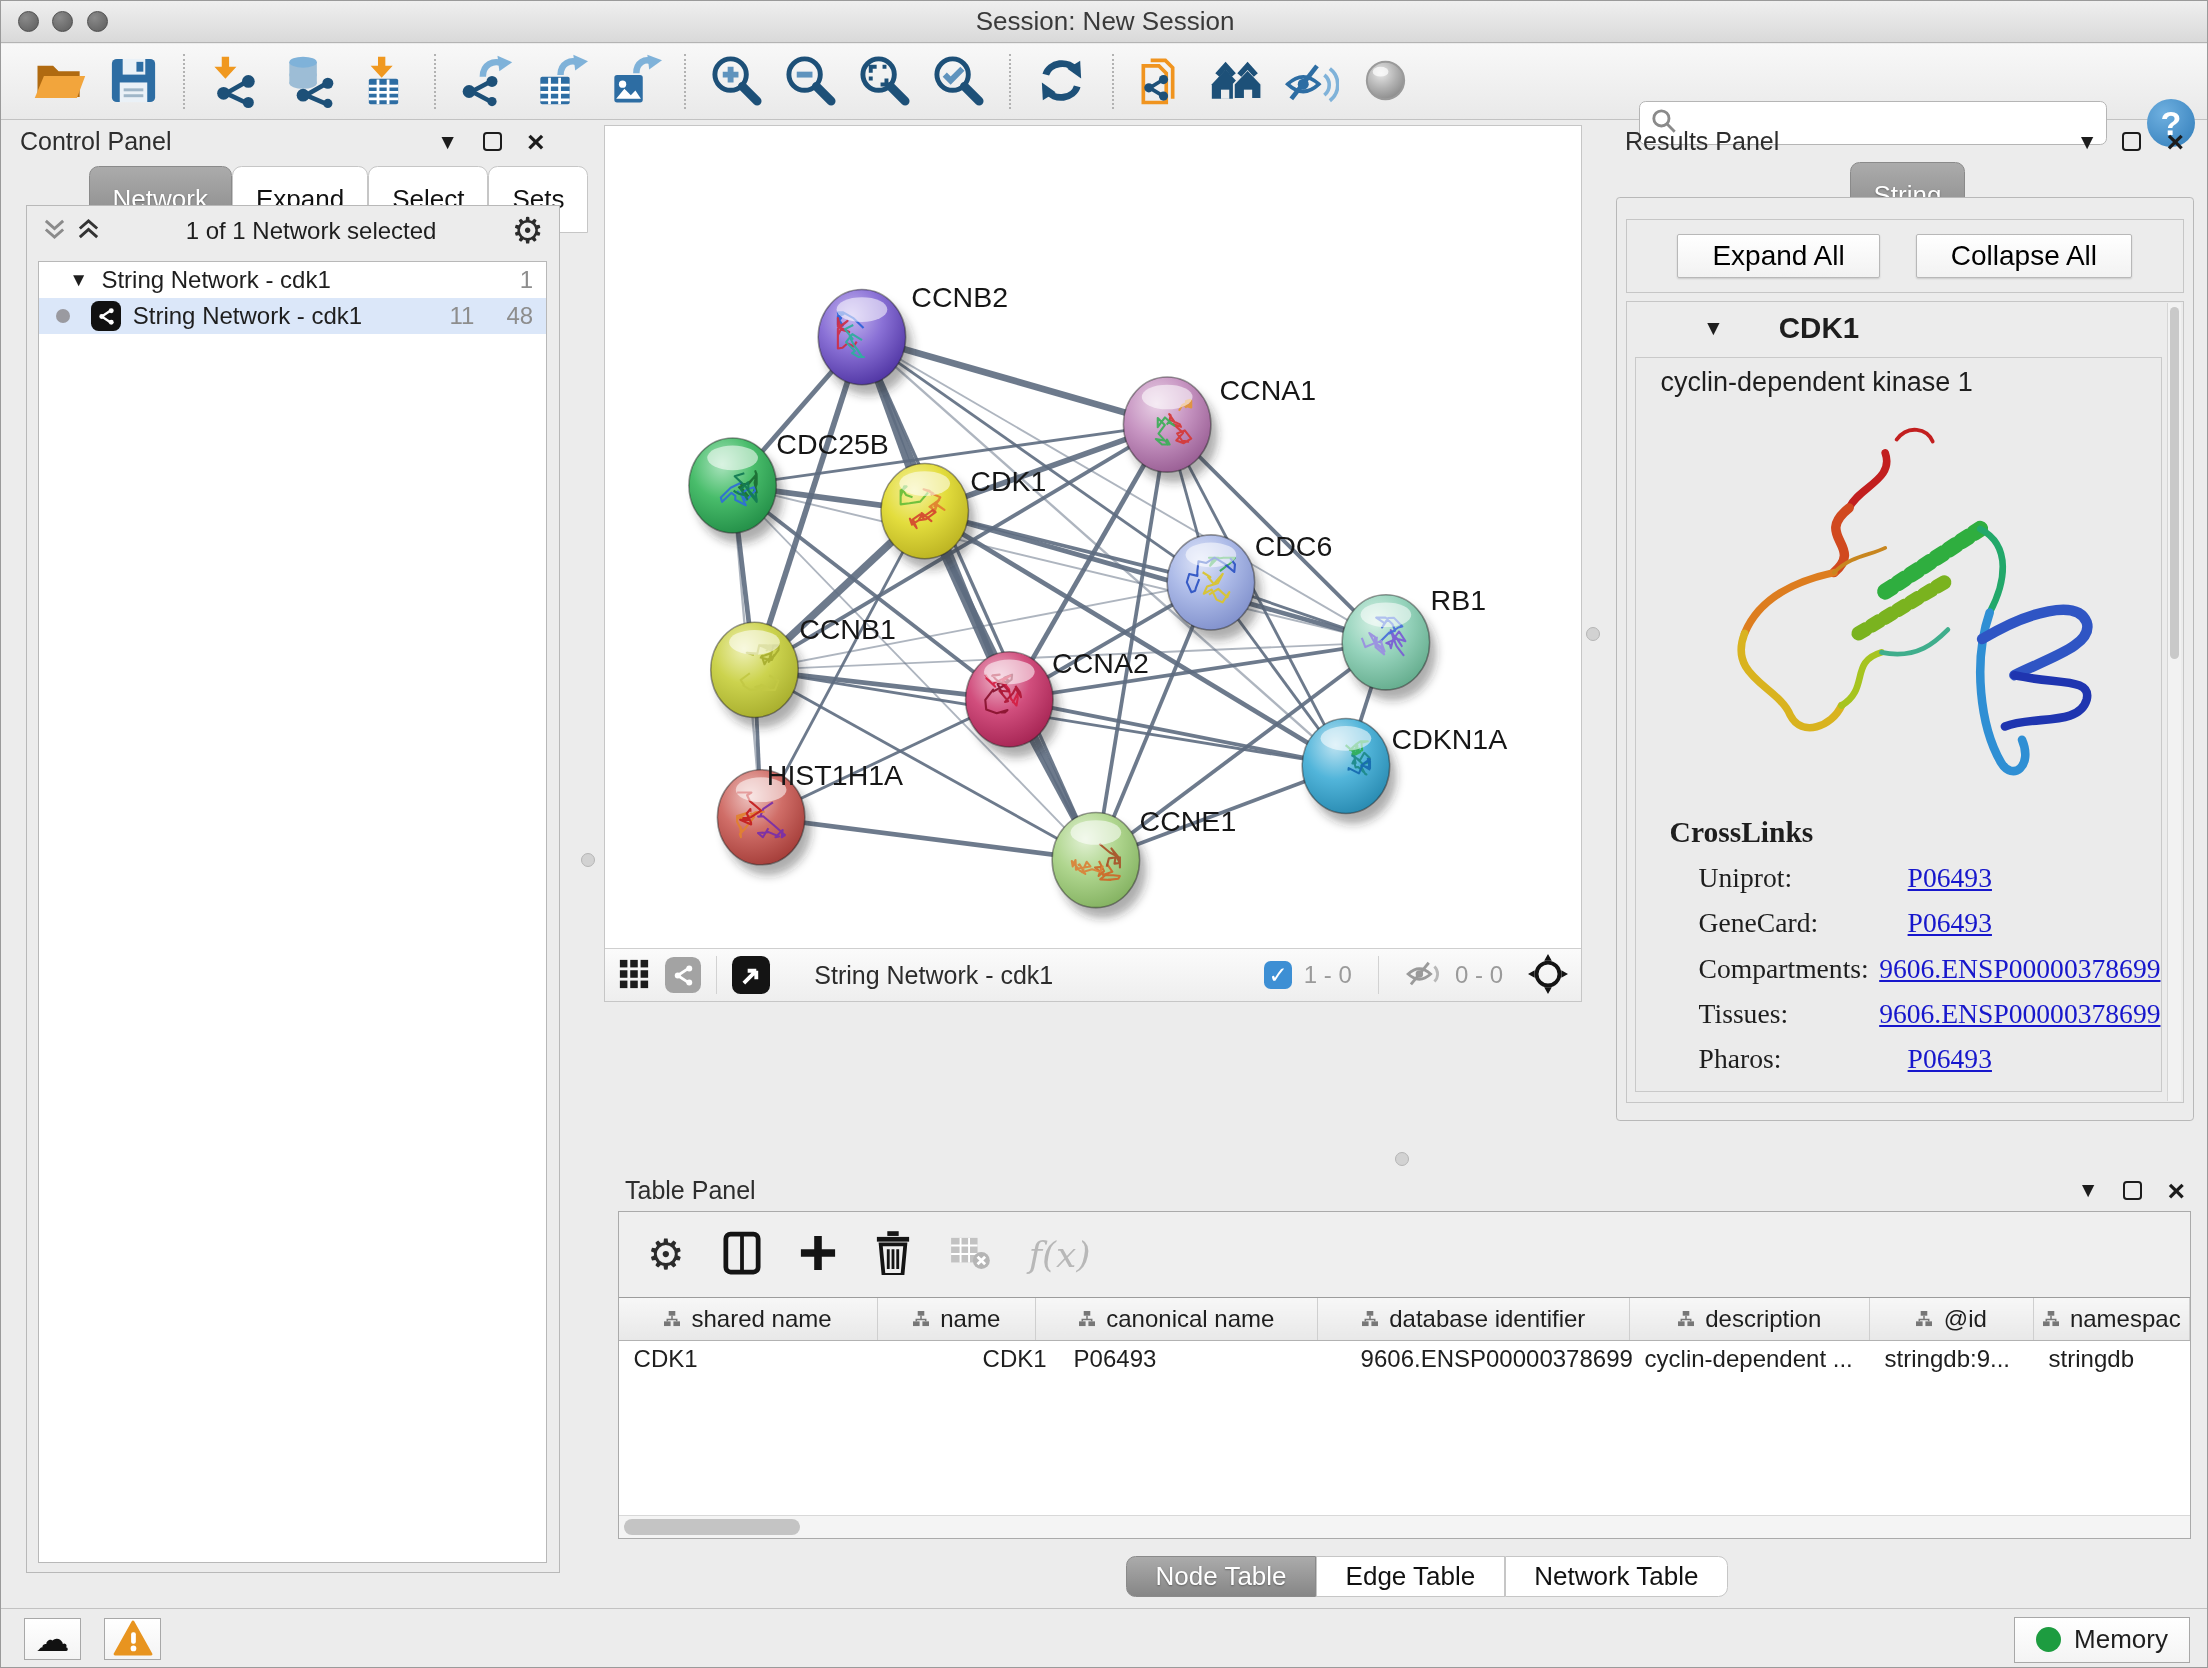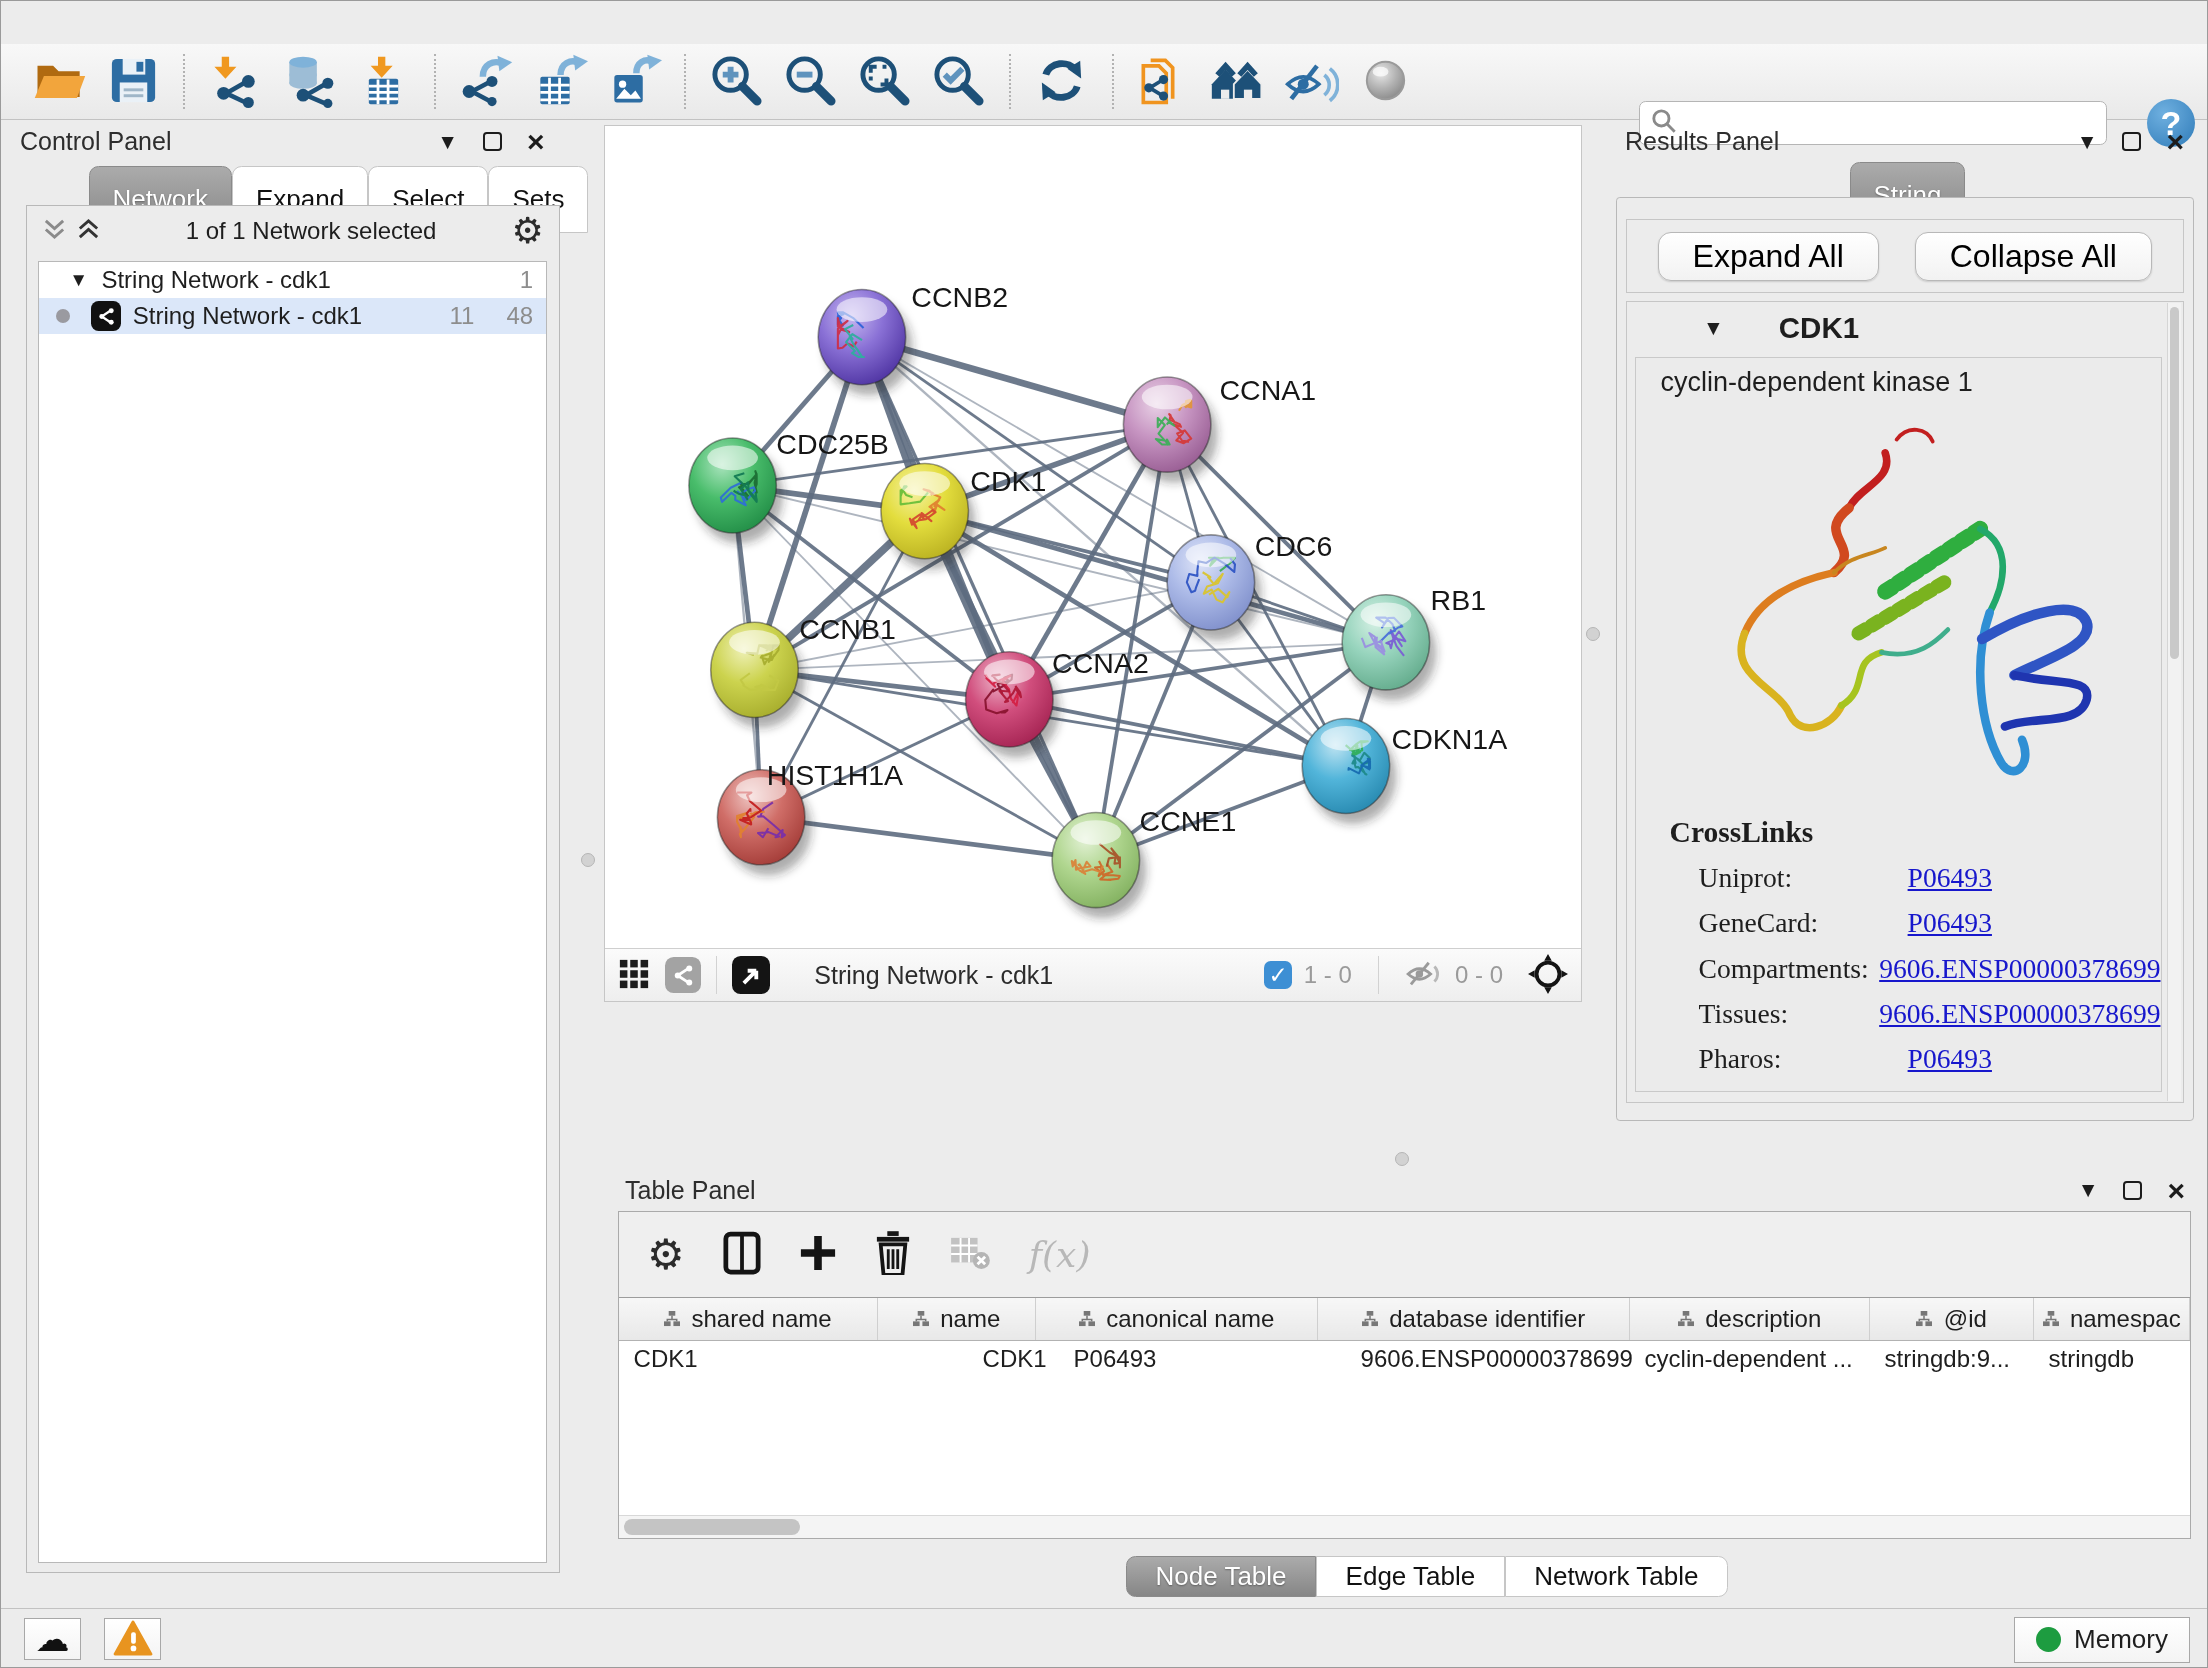--- a/index.html
+++ b/index.html
@@ -95,21 +95,21 @@
     background:#d2d2d2; border:1px solid #b5b5b5; cursor:pointer; }
   
   .results-panel { position:absolute; left:1605px; top:126px; width:603px; height:1042px; }
   .rp-tab-row { display:flex; justify-content:center; margin-top:5.7px; }
   .rp-tab-row .tab { border-radius:9.5px; }
   .rp-box { position:absolute; left:9.5px; right:15px; top:70px; height:924px;
     border:1px solid #b8b8b8; border-radius:3.8px; background:#ececec; }
   .rp-actions { margin:21px 9.5px 0 9.5px; height:74px; border:1px solid #c6c6c6;
     display:flex; align-items:center; justify-content:center; gap:36px; background:#ececec; }
   .rp-btn { background:linear-gradient(#ffffff,#f2f2f2); border:1px solid #b8b8b8;
-    border-radius:13px; font-size:32px; padding:5px 34px; cursor:pointer;
+    border-radius:2px; font-size:28px; padding:5px 34px; cursor:pointer;
     box-shadow:0 1px 1.9px rgba(0,0,0,.15); font-family:"Liberation Sans",sans-serif; }
   .rp-entry { margin:7.6px 9.5px 0 9.5px; height:802px; border:1px solid #c6c6c6;
     background:#ececec; position:relative; }
   .rp-entry-head { height:53px; display:flex; align-items:center; }
   .rp-entry-head .tri { font-size:21px; margin:0 55px 0 76px; cursor:pointer; }
   .rp-entry-name { font-size:29.5px; font-weight:bold; }
   .rp-detail { position:absolute; left:7.6px; right:21px; top:55px; bottom:9.5px;
     border:1px solid #c9c9c9; background:#ebebeb; padding:9.5px 0 0 0; }
   .rp-desc { font-size:27px; padding-left:25px; }
   .rp-protein { display:block; margin:15px auto 0 auto; }
@@ -155,20 +155,28 @@
   .sb-mem { position:absolute; right:19px; top:7.6px; height:46px; padding:0 21px;
     background:linear-gradient(#ffffff,#f4f4f4); border:1px solid #a8a8a8;
     display:flex; align-items:center; gap:13.3px; font-size:26px; cursor:pointer; }
   .mem-dot { width:25px; height:25px; border-radius:50%; background:#1d9c40; }
 </style>
 </head>
 <body>
 
 <div class="window">
 
+  <div class="titlebar">
+    <div class="traffic">
+      <span class="tl"></span>
+      <span class="tl"></span>
+      <span class="tl"></span>
+    </div>
+    <div class="win-title">Session: New Session</div>
+  </div>
 
   <div class="toolbar">
     <button class="tbtn">
         <span><svg viewBox="0 0 60 56" width="55" height="55">
             <path d="M6 12h17l6 6h23v28H6z" fill="#b06a10"></path>
             <path d="M13 23h45l-9 24H3z" fill="#f2a53c"></path>
           </svg></span>
       </button>
     <button class="tbtn">
         <span><svg viewBox="0 0 56 56" width="53" height="53">

